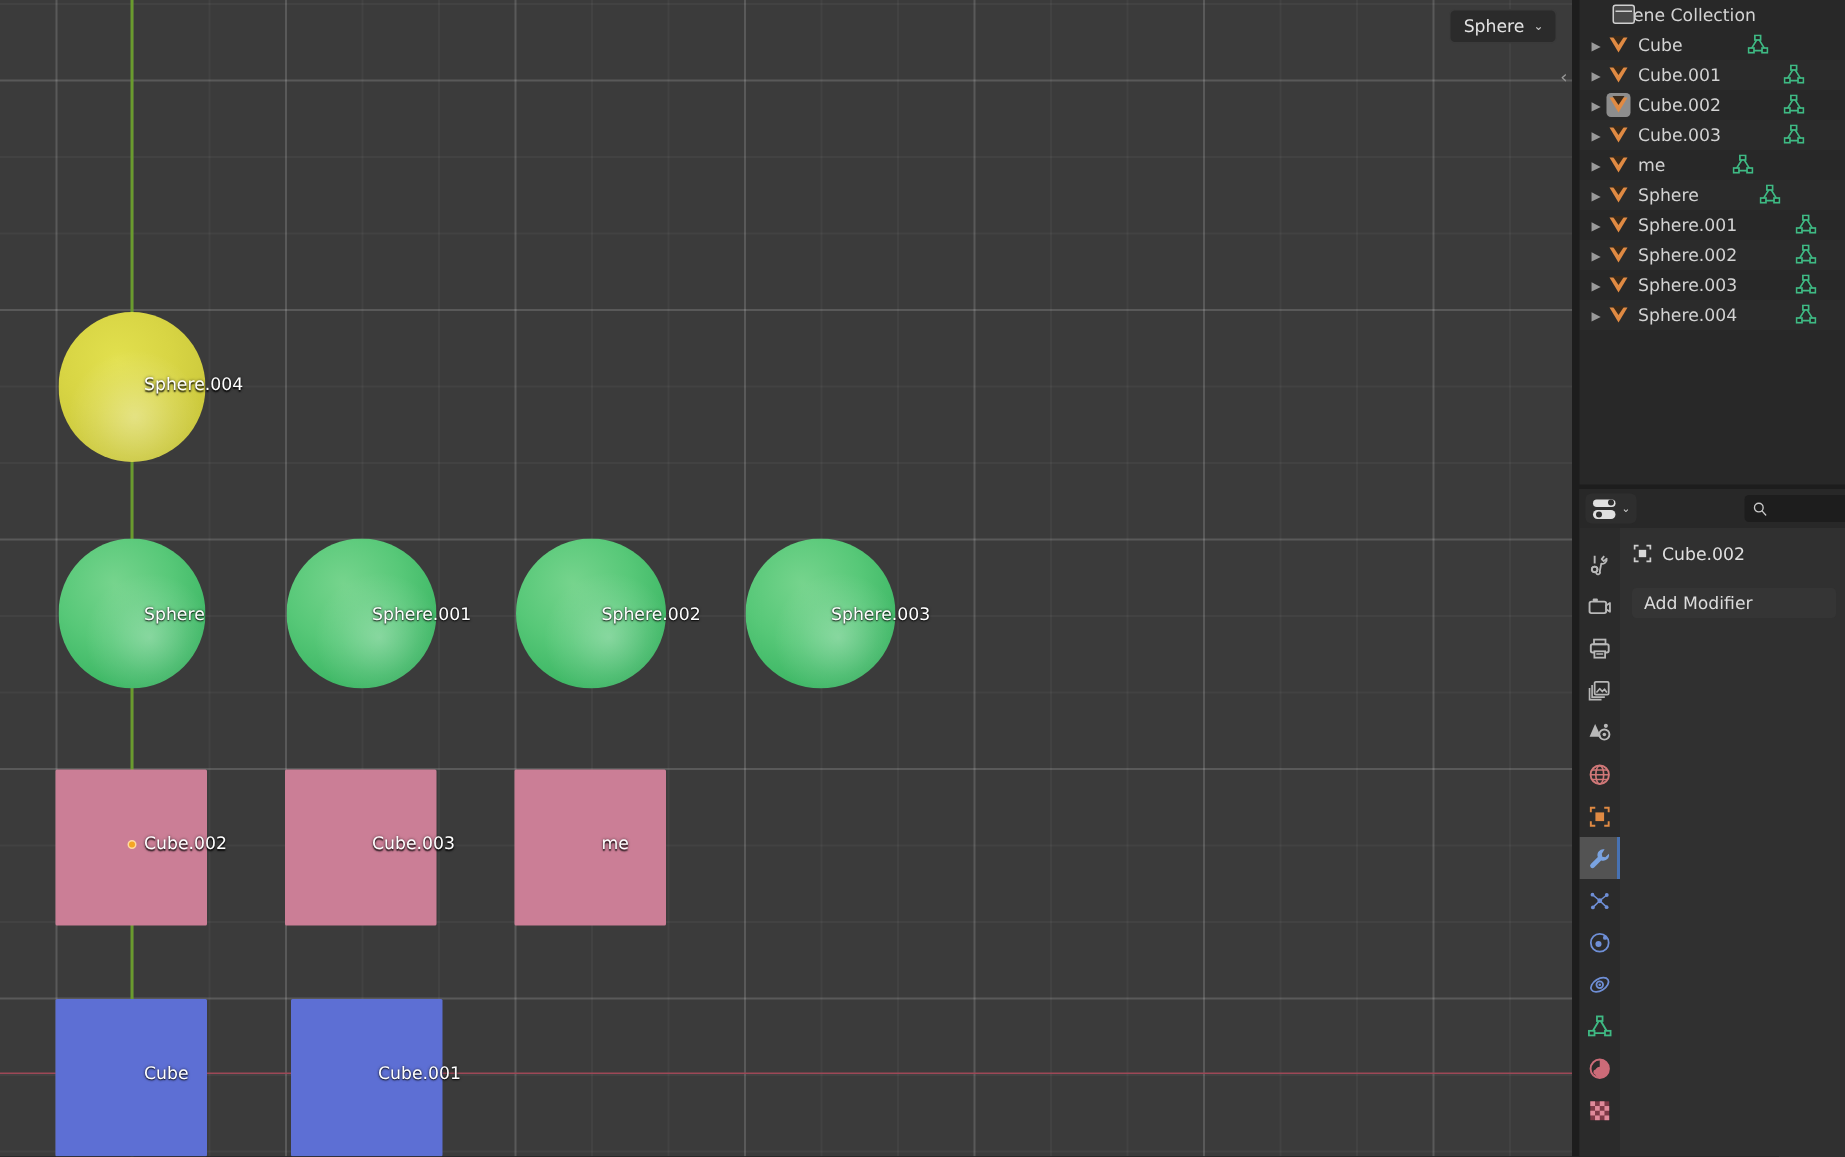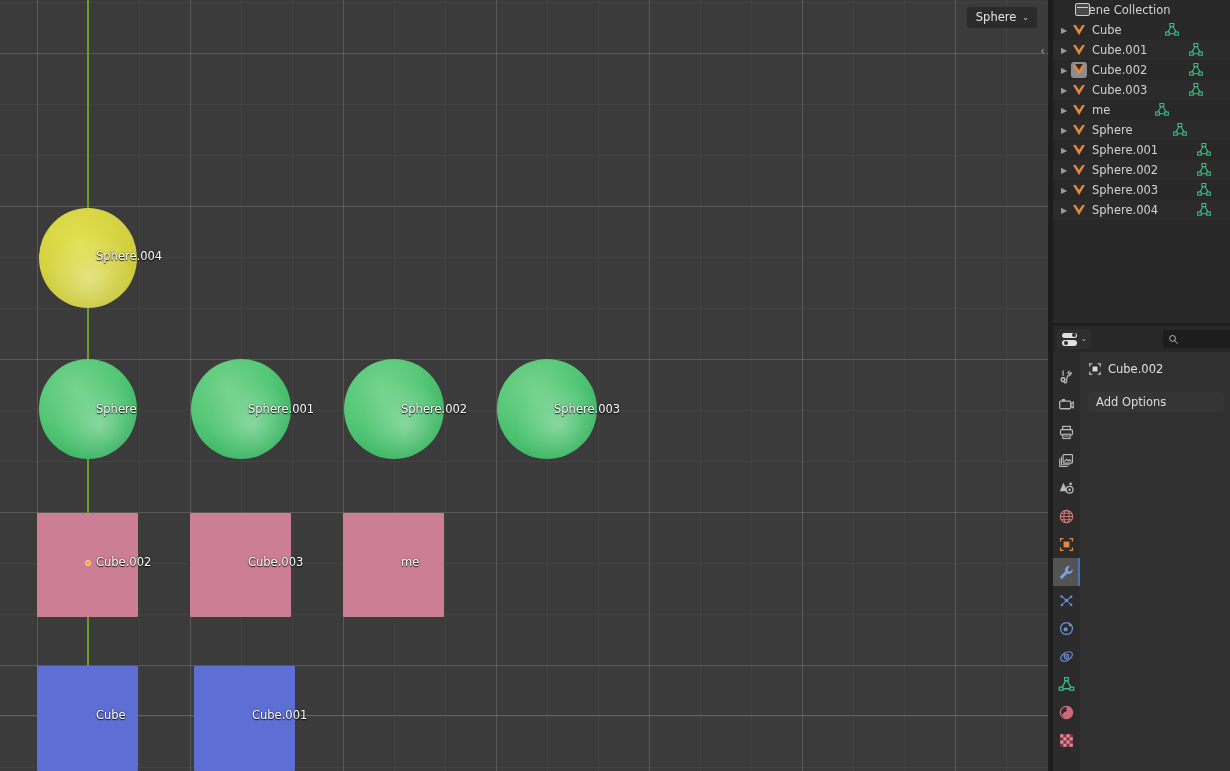--- a/index.html
+++ b/index.html
@@ -533,19 +533,19 @@
         <div id="breadcrumb">
           <span class="obj-crumb-icon">
             <svg viewBox="0 0 16 16" width="14" height="14">
               <path d="M2 5 V2 H5 M11 2 H14 V5 M14 11 V14 H11 M5 14 H2 V11" fill="none" stroke="#cfcfcf" stroke-width="1.3"></path>
               <rect x="5.2" y="5.2" width="5.6" height="5.6" fill="#d8d8d8"></rect>
             </svg>
           </span>
           <span>Cube.002</span>
         </div>
         <div id="add-modifier">
-          <span>Add Options</span>
+          <span>Add Modifier</span>
         </div>
       </div>
     </div>
   </div>
 
 </div>
 
 </body></html>

